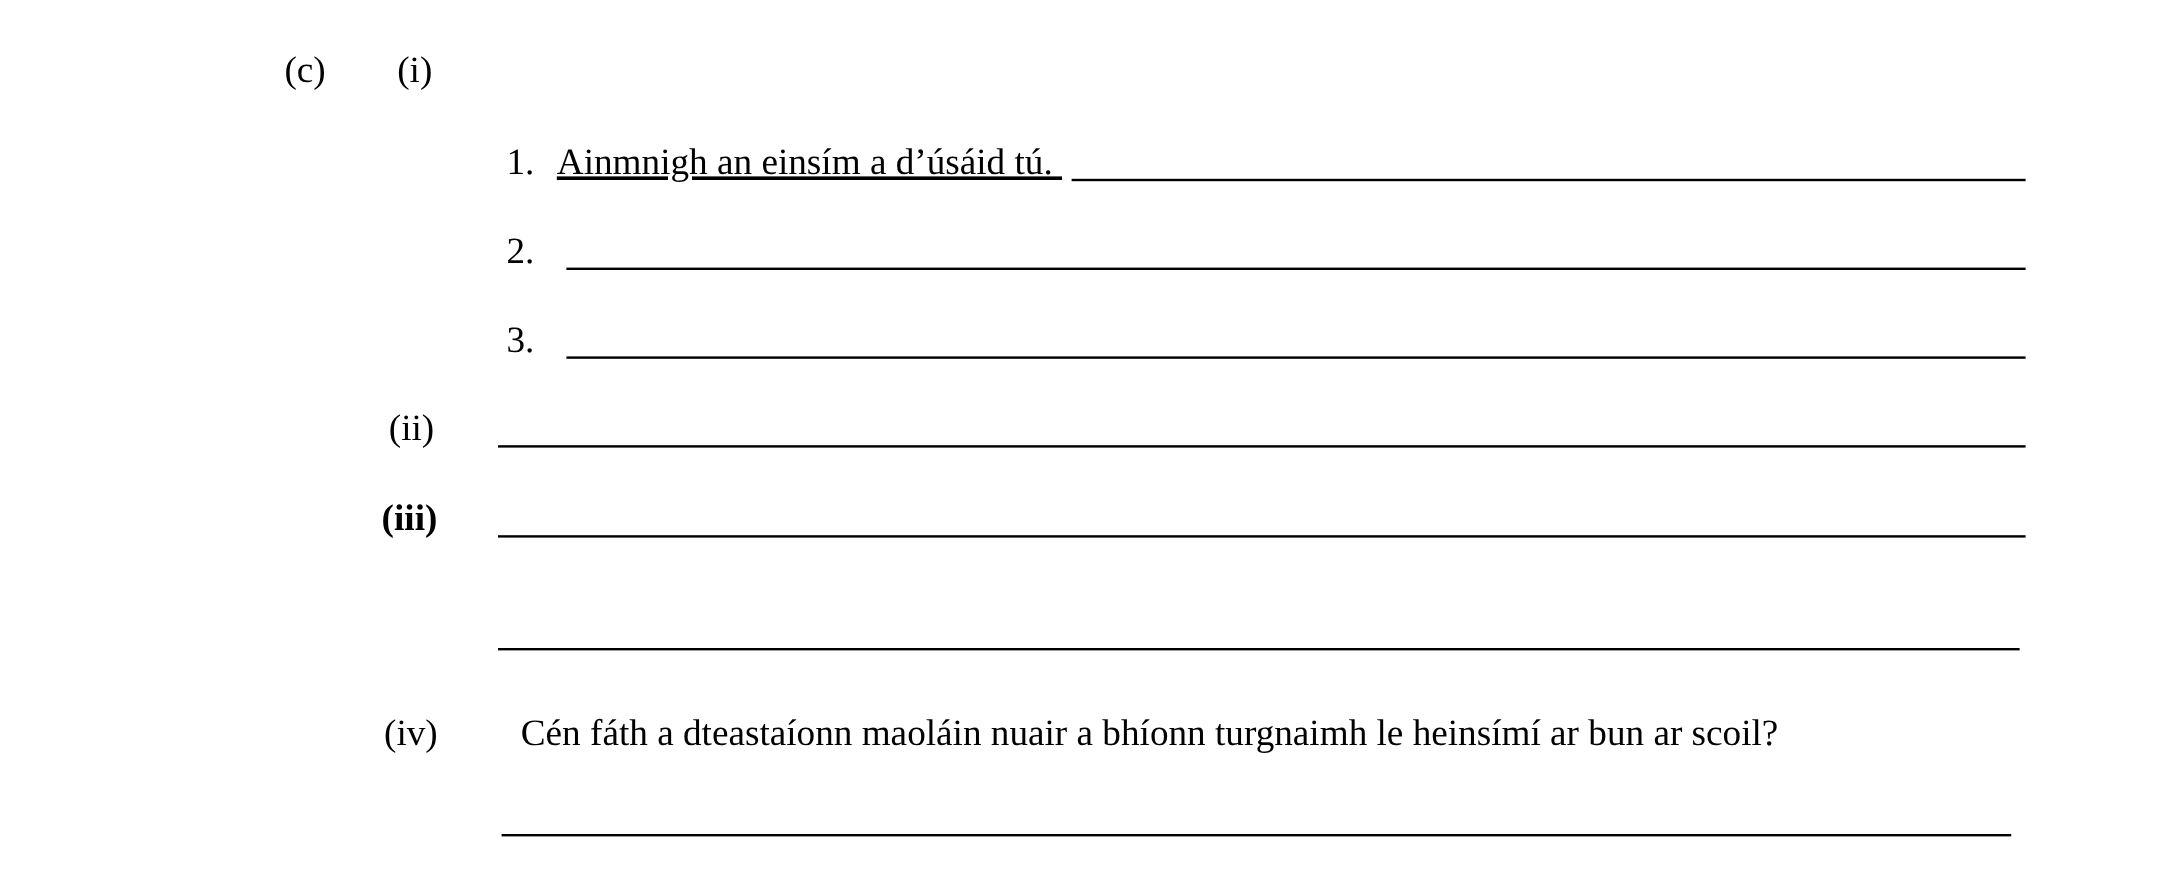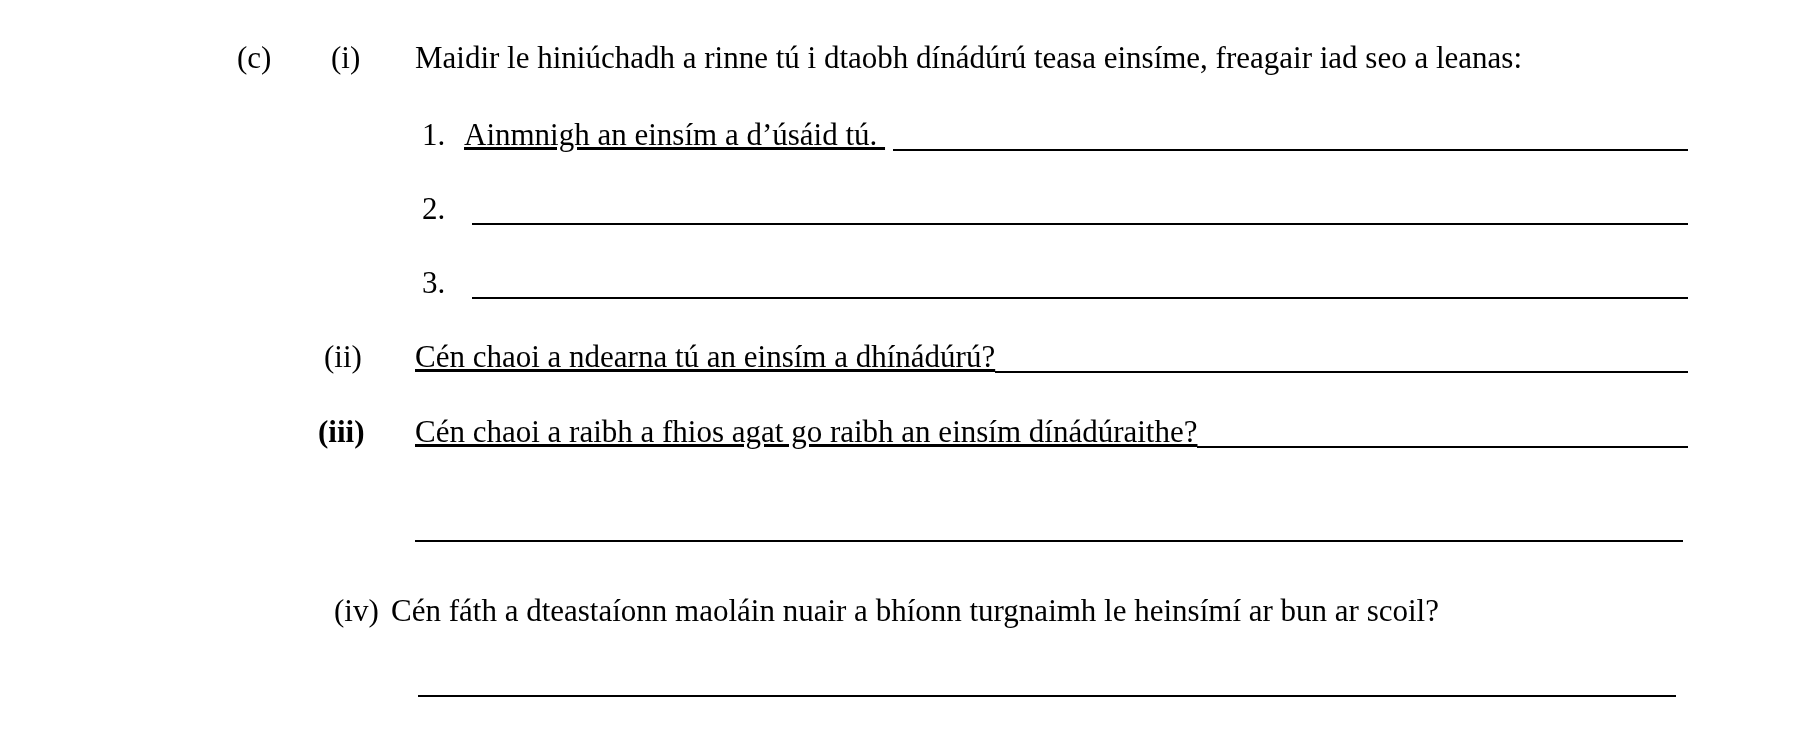--- a/index.html
+++ b/index.html
@@ -54,50 +54,47 @@
     border-top: 2.5px solid #000000;
   }
 </style>
 </head>
 <body>
 
 <div class="page">
 
   <span class="abs" style="left:237px; top:35px;">(c)</span>
   <span class="abs" style="left:331px; top:35px;">(i)</span>
-  <span class="abs" style="left:415px; top:35px;">Maidir le hiniúchadh a rinne tú i dtaobh dínádúrú teasa einsíme, freagair iad seo a leanas:</span>
 
   <div class="flexrow" style="left:422px; top:112px; width:1266px;">
     <span class="marker">1.</span>
     <span class="qtext">Ainmnigh an einsím a d’úsáid tú. </span>
     <span class="blank gap"></span>
   </div>
 
   <div class="flexrow" style="left:422px; top:186px; width:1266px;">
     <span class="marker">2.</span>
     <span class="blank gap"></span>
   </div>
 
   <div class="flexrow" style="left:422px; top:260px; width:1266px;">
     <span class="marker">3.</span>
     <span class="blank gap"></span>
   </div>
 
   <span class="abs" style="left:324px; top:334px;font-family:Liberation Serif, serif;">(ii)</span>
   <div class="flexrow" style="left:415px; top:334px; width:1273px;">
-    <span class="qtext">Cén chaoi a ndearna tú an einsím a dhínádúrú?</span>
     <span class="blank"></span>
   </div>
 
   <span class="abs" style="left:318px; top:409px;font-weight:bold;">(iii)</span>
   <div class="flexrow" style="left:415px; top:409px; width:1273px;">
-    <span class="qtext">Cén chaoi a raibh a fhios agat go raibh an einsím dínádúraithe?</span>
     <span class="blank"></span>
   </div>
 
   <div class="rule" style="left:415px; top:540px; width:1268px;"></div>
 
-  <span class="abs" style="left:334px; top:588px;">(iv)</span>
-  <span class="abs" style="left:391px; top:588px;">Cén fáth a dteastaíonn maoláin nuair a bhíonn turgnaimh le heinsímí ar bun ar scoil?</span>
+  <span class="abs" style="left:320px; top:588px;">(iv)</span>
+  <span class="abs" style="left:434px; top:588px;">Cén fáth a dteastaíonn maoláin nuair a bhíonn turgnaimh le heinsímí ar bun ar scoil?</span>
 
   <div class="rule" style="left:418px; top:695px; width:1258px;"></div>
 
 </div>
 
 </body></html>

